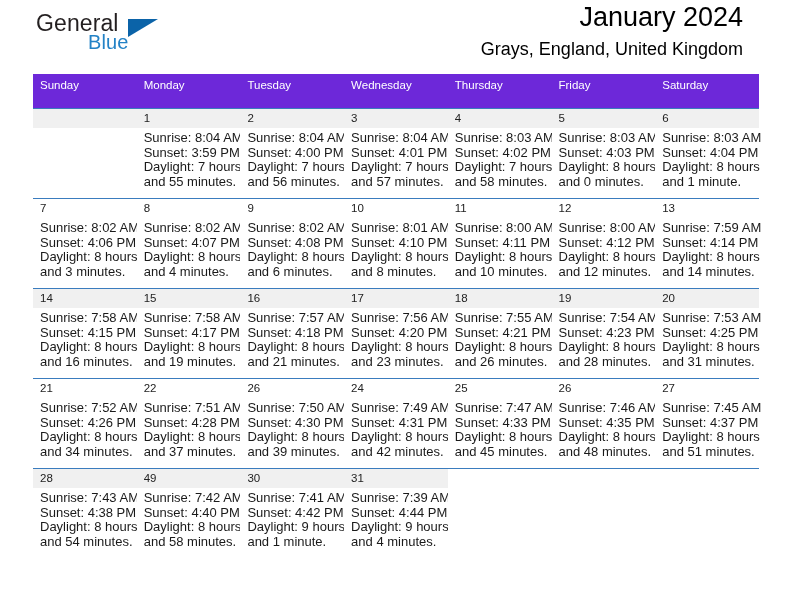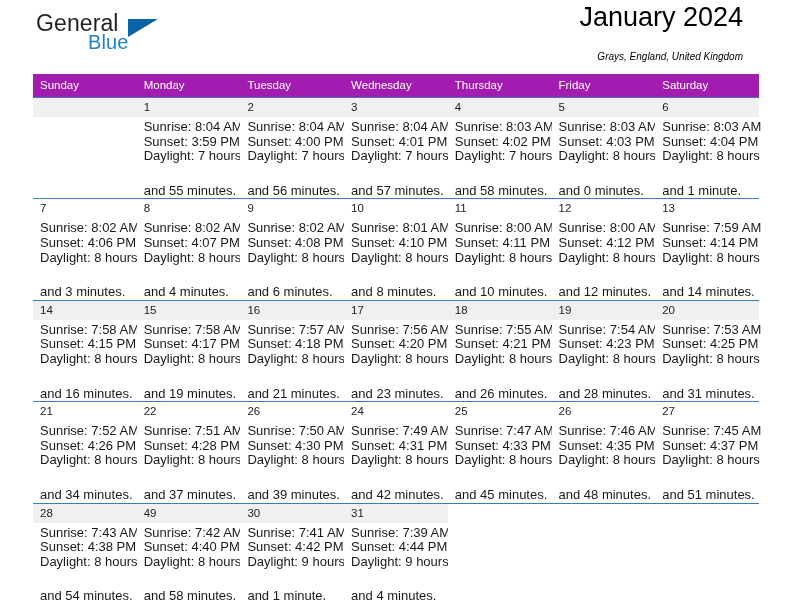--- a/index.html
+++ b/index.html
@@ -67,41 +67,40 @@
     top: 0;
     text-align: right;
   }
   .cal-title {
     font-size: 27px;
     color: #000;
     line-height: 34px;
     white-space: nowrap;
   }
   .cal-subtitle {
-    font-size: 10px;
+    font-size: 18px;
     color: #000;
     line-height: 22px;
-    margin-top: 12px;
+    margin-top: 4px;
     white-space: nowrap;
-    font-style: italic;
   }
 
   
   table.calendar {
     width: 726px;
     border-collapse: collapse;
     table-layout: fixed;
   }
   table.calendar th {
-    background: #a21caf;
+    background: #6d28d9;
     color: #ffffff;
     font-weight: normal;
     font-size: 11.5px;
     text-align: left;
-    padding: 5px 0 6px 7px;
+    padding: 5px 0 17px 7px;
     height: 10px;
     border: none;
   }
   td.day {
     vertical-align: top;
     padding: 0;
     height: 89px;
     border-top: 1px solid #3a7cbe;
     border-bottom: none;
     position: relative;
@@ -119,21 +118,21 @@
     min-height: 13px;
   }
   td.empty .daynum-bar { background: #f0f0f0; }
   .cell-body {
     padding: 3px 6px 0 7px;
     font-size: 13px;
     line-height: 14.6px;
     color: #1a1a1a;
   }
   .cell-body div { white-space: nowrap; }
-  .cell-body .dl2 { white-space: nowrap; margin-top: 20px; }
+  .cell-body .dl2 { white-space: nowrap; }
   td.empty .cell-body { visibility: hidden; }
   .blankcell { background: #ffffff; }
 </style>
 </head>
 <body>
 
 <div class="page">
 
   <div class="header">
     <div class="brand">

